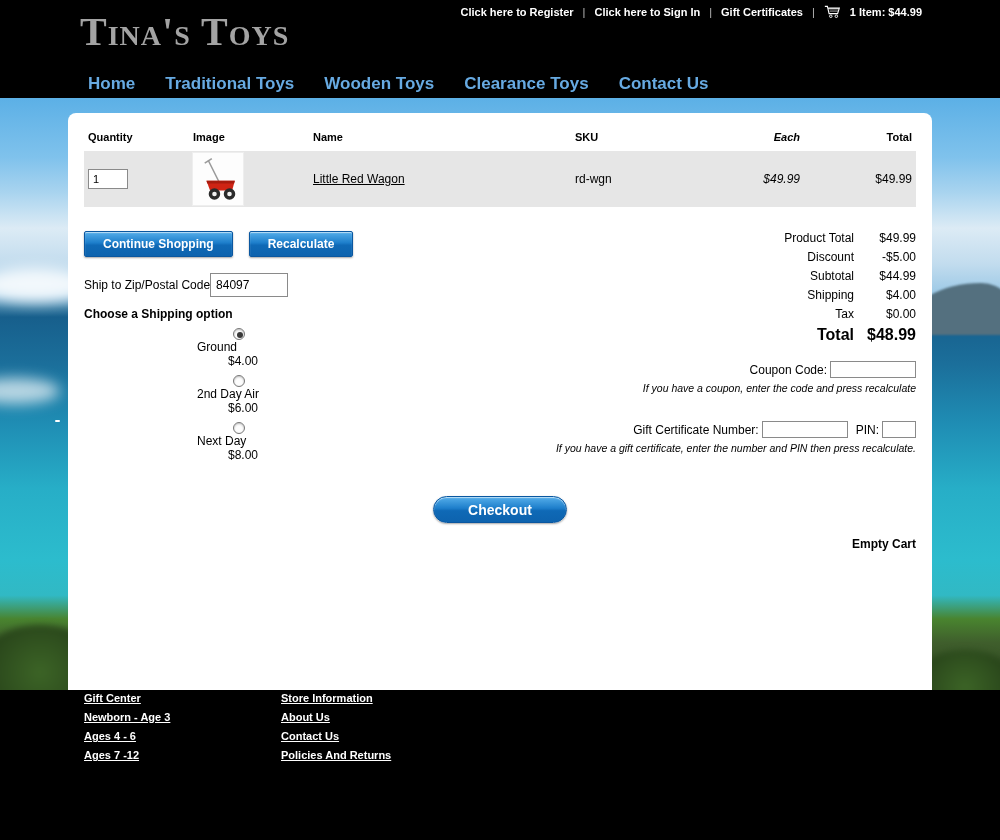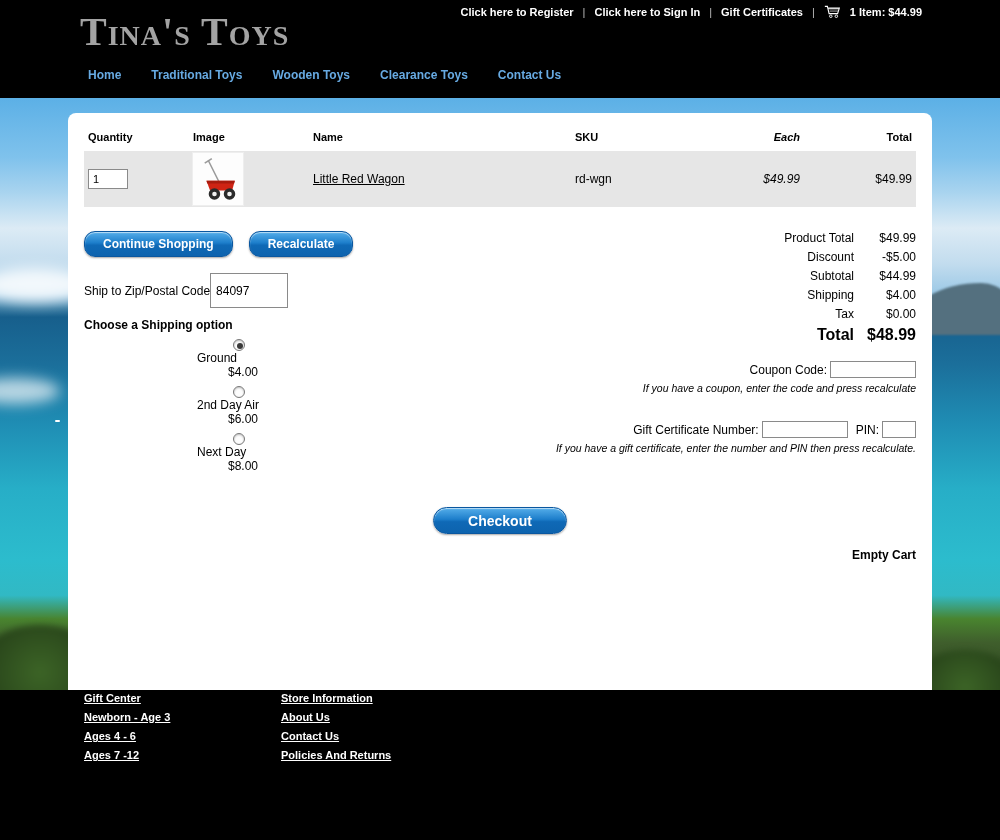--- a/index.html
+++ b/index.html
@@ -8,22 +8,22 @@
 
   
   .site-header { position:relative; height:98px; background:#000; z-index:3; }
   .utility { position:absolute; top:4px; right:78px; display:flex; align-items:center;
     gap:9px; font-size:11px; font-weight:bold; color:#fff; }
   .utility a { color:#fff; text-decoration:none; cursor:pointer; }
   .utility .sep { color:#bbb; font-weight:normal; }
   .cart-icon { width:17px; height:15px; display:inline-block; }
   .logo { position:absolute; left:80px; top:8px; font-family:"Liberation Serif", serif;
     font-weight:bold; font-size:40px; color:#a3a3a3; font-variant:small-caps; letter-spacing:1px; }
-  .main-nav { position:absolute; left:88px; top:68px; display:flex; gap:30px;
-    font-size:12px; font-weight:bold; }
+  .main-nav { position:absolute; left:88px; top:74px; display:flex; gap:30px;
+    font-size:17px; font-weight:bold; }
   .main-nav a { color:#67aae2; text-decoration:none; cursor:pointer; white-space:nowrap; }
 
   
   .main-area { position:relative; height:592px; overflow:hidden;
     background:linear-gradient(180deg,
       #5cb0e6 0%, #7fc2ec 10%, #a9d4ef 16%, #dcebf5 22%, #c2dcee 28%, #9cc9e6 33%,
       #3c7ea4 35.5%, #175f8c 37%, #1b6f9b 45%, #1f8db4 55%, #27aec7 66%,
       #2cbccd 78%, #31b9c4 84%, #49842f 88%, #3f5e2c 92%, #2e4620 100%); }
   .cloud { position:absolute; border-radius:50%; background:rgba(255,255,255,.85); filter:blur(7px); }
   .cloud.c1 { left:-20px; top:170px; width:110px; height:34px; }
@@ -51,27 +51,27 @@
   .qty-input { width:40px; height:20px; border:1px solid #8a8a8a; font-size:11px; padding:2px 4px;
     font-family:"Liberation Sans", sans-serif; }
   .thumb { width:50px; height:52px; background:#fdfdfd; box-shadow:0 0 0 1px #eee; display:flex;
     align-items:center; justify-content:center; }
   .product-link { color:#000; text-decoration:underline; cursor:pointer; }
 
   
   .mid { display:flex; margin-top:24px; }
   .left-col { width:310px; }
   .btn-row { display:flex; gap:16px; }
-  .pill-btn { height:26px; padding:0 18px; border-radius:11px; cursor:pointer;
+  .pill-btn { height:26px; padding:0 18px; border-radius:2px; cursor:pointer;
     border:1px solid #0a57a0; color:#fff; font-weight:bold; font-size:12px;
     font-family:"Liberation Sans", sans-serif;
     background:linear-gradient(#55aeea, #1d7ecb 45%, #0f69b6 55%, #0d63ae);
     box-shadow:inset 0 1px 1px rgba(255,255,255,.6), 0 1px 2px rgba(0,0,0,.35); }
   .zip-row { margin-top:16px; display:flex; align-items:center; }
-  .zip-input { width:78px; height:35px; border:1px solid #8a8a8a; font-size:12px; padding:2px 5px;
+  .zip-input { width:78px; height:24px; border:1px solid #8a8a8a; font-size:12px; padding:2px 5px;
     font-family:"Liberation Sans", sans-serif; }
   .ship-title { margin-top:10px; font-weight:bold; font-size:12px; }
   .ship-opt { display:flex; align-items:center; margin-top:7px; margin-left:8px; font-size:12px;flex-direction:column; }
   .radio { width:12px; height:12px; border-radius:50%; border:1px solid #777; background:#fdfdfd;
     display:inline-block; position:relative; margin-right:8px; cursor:pointer;
     box-shadow:inset 0 1px 2px rgba(0,0,0,.25); }
   .radio.checked::after { content:""; position:absolute; left:3px; top:3px; width:6px; height:6px;
     border-radius:50%; background:#3a3a3a; }
   .ship-label { width:92px; }
   .ship-price { }

